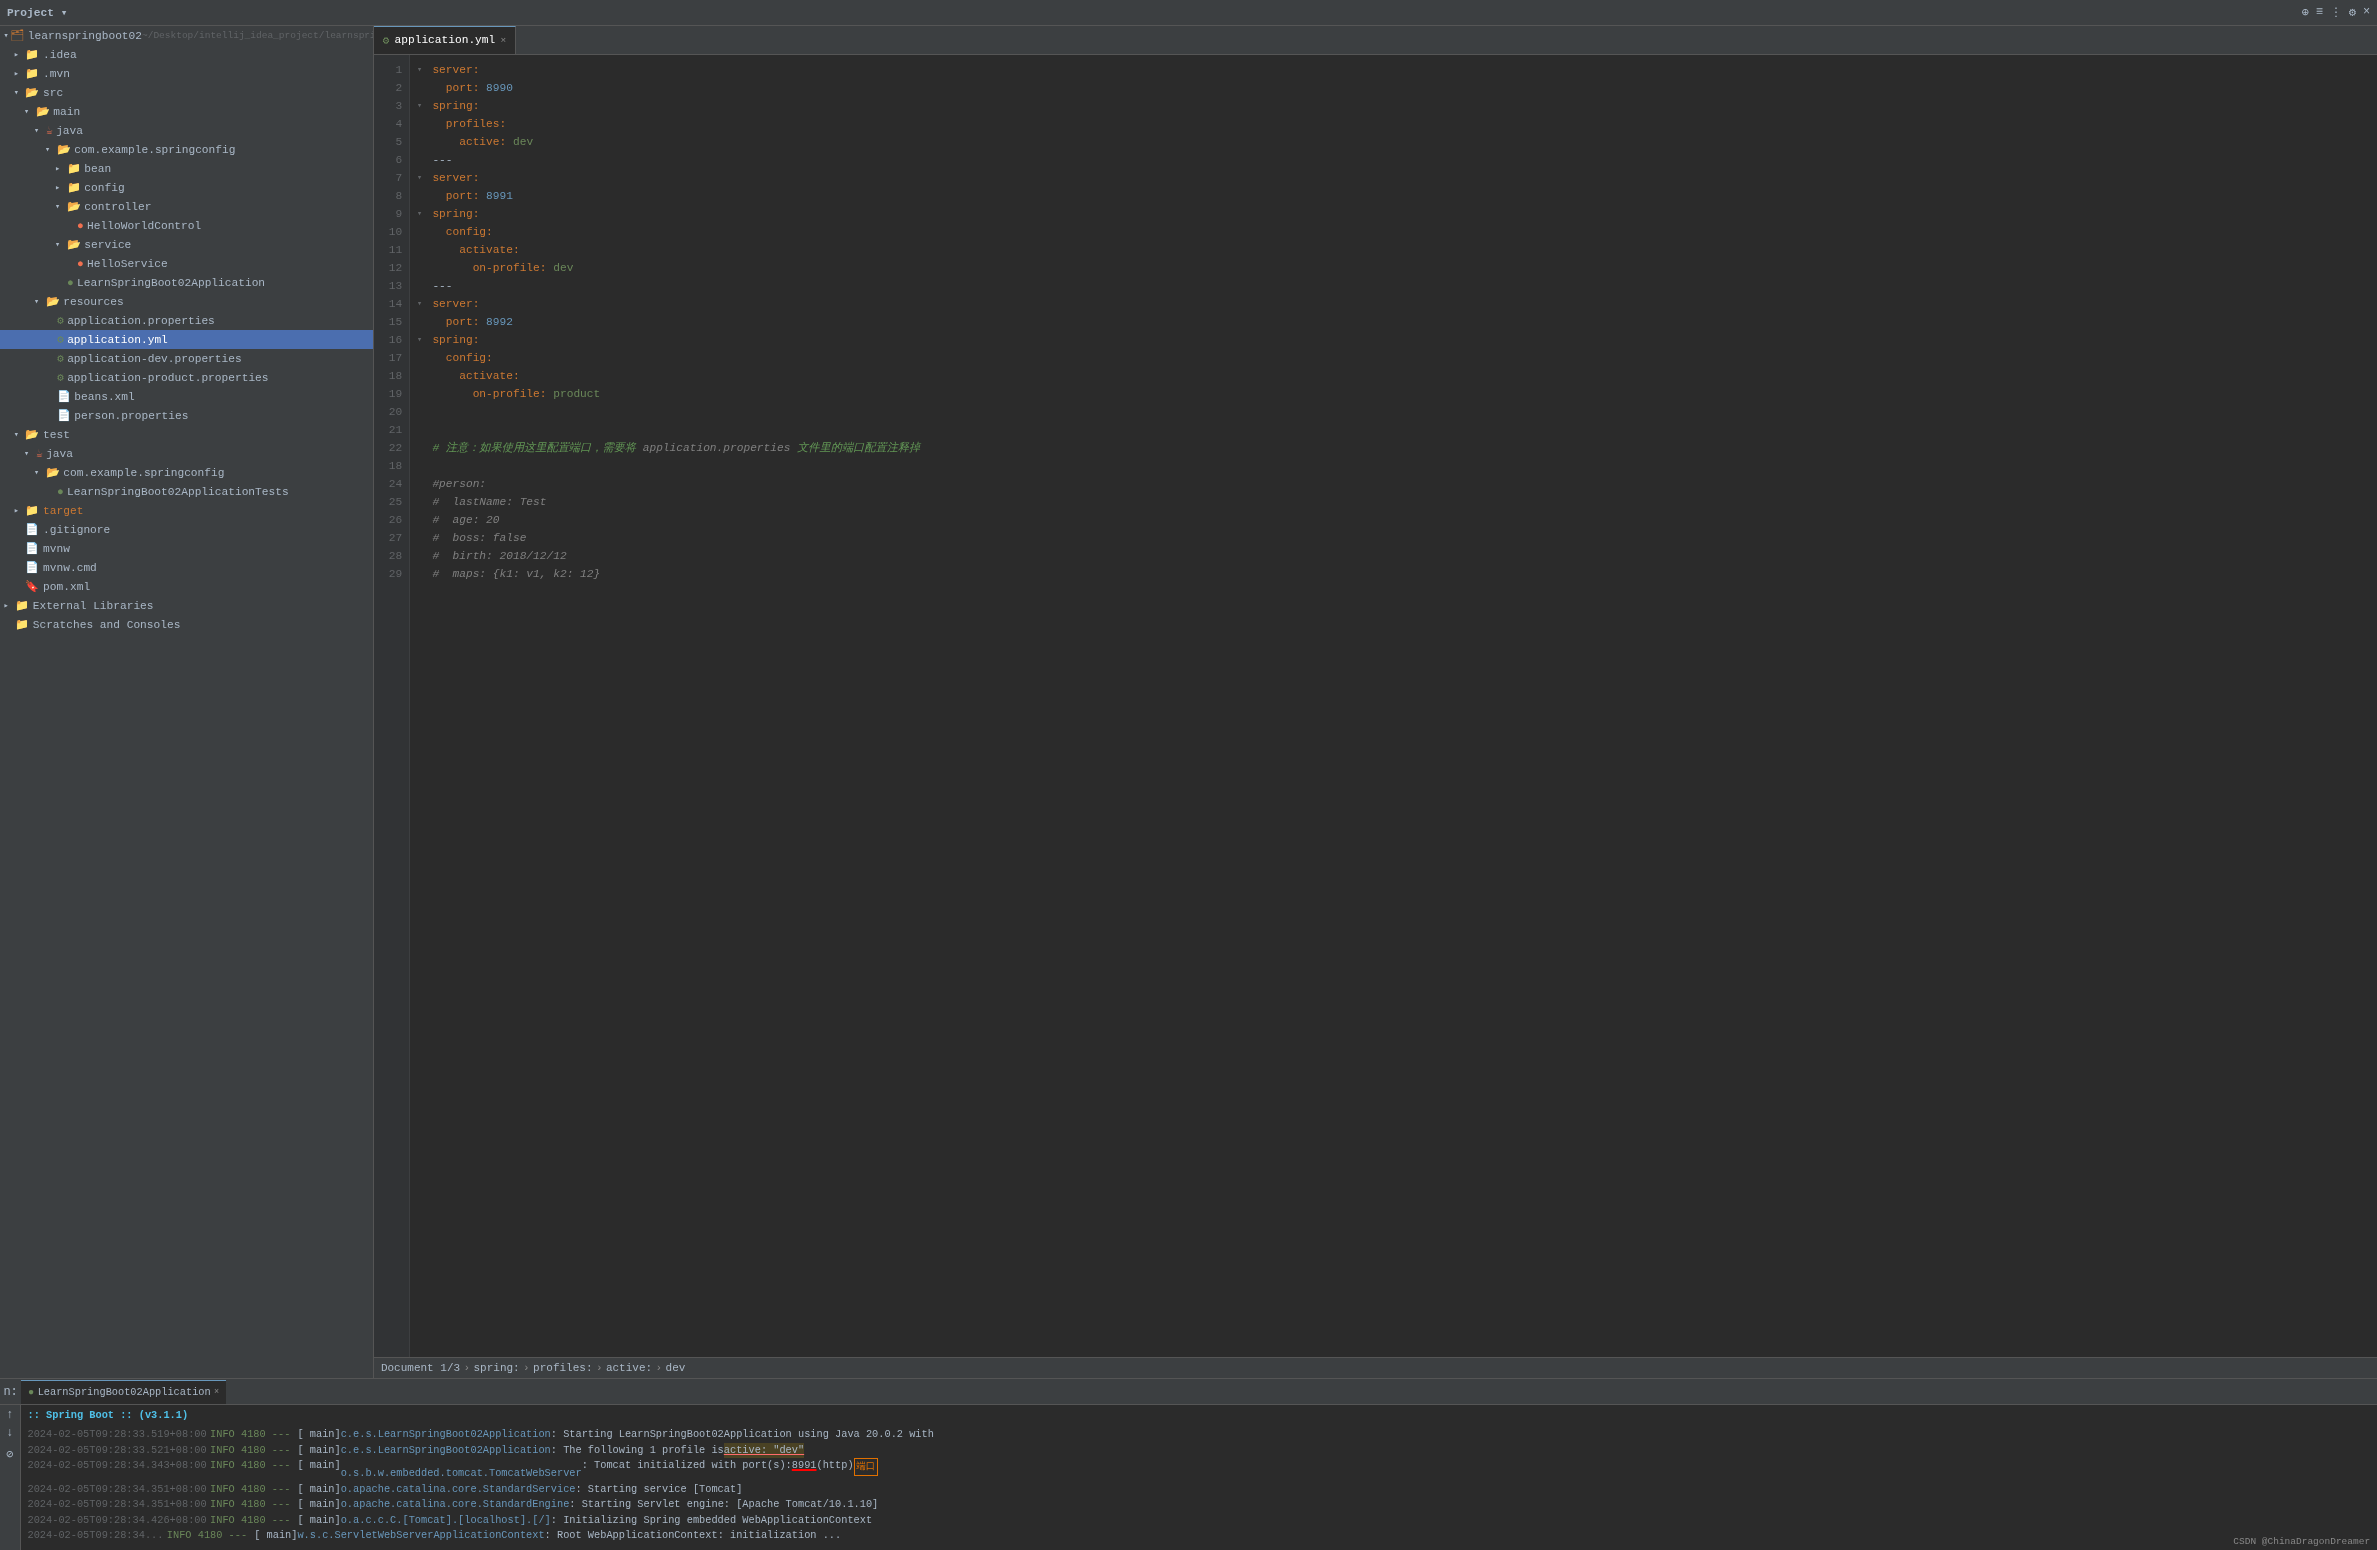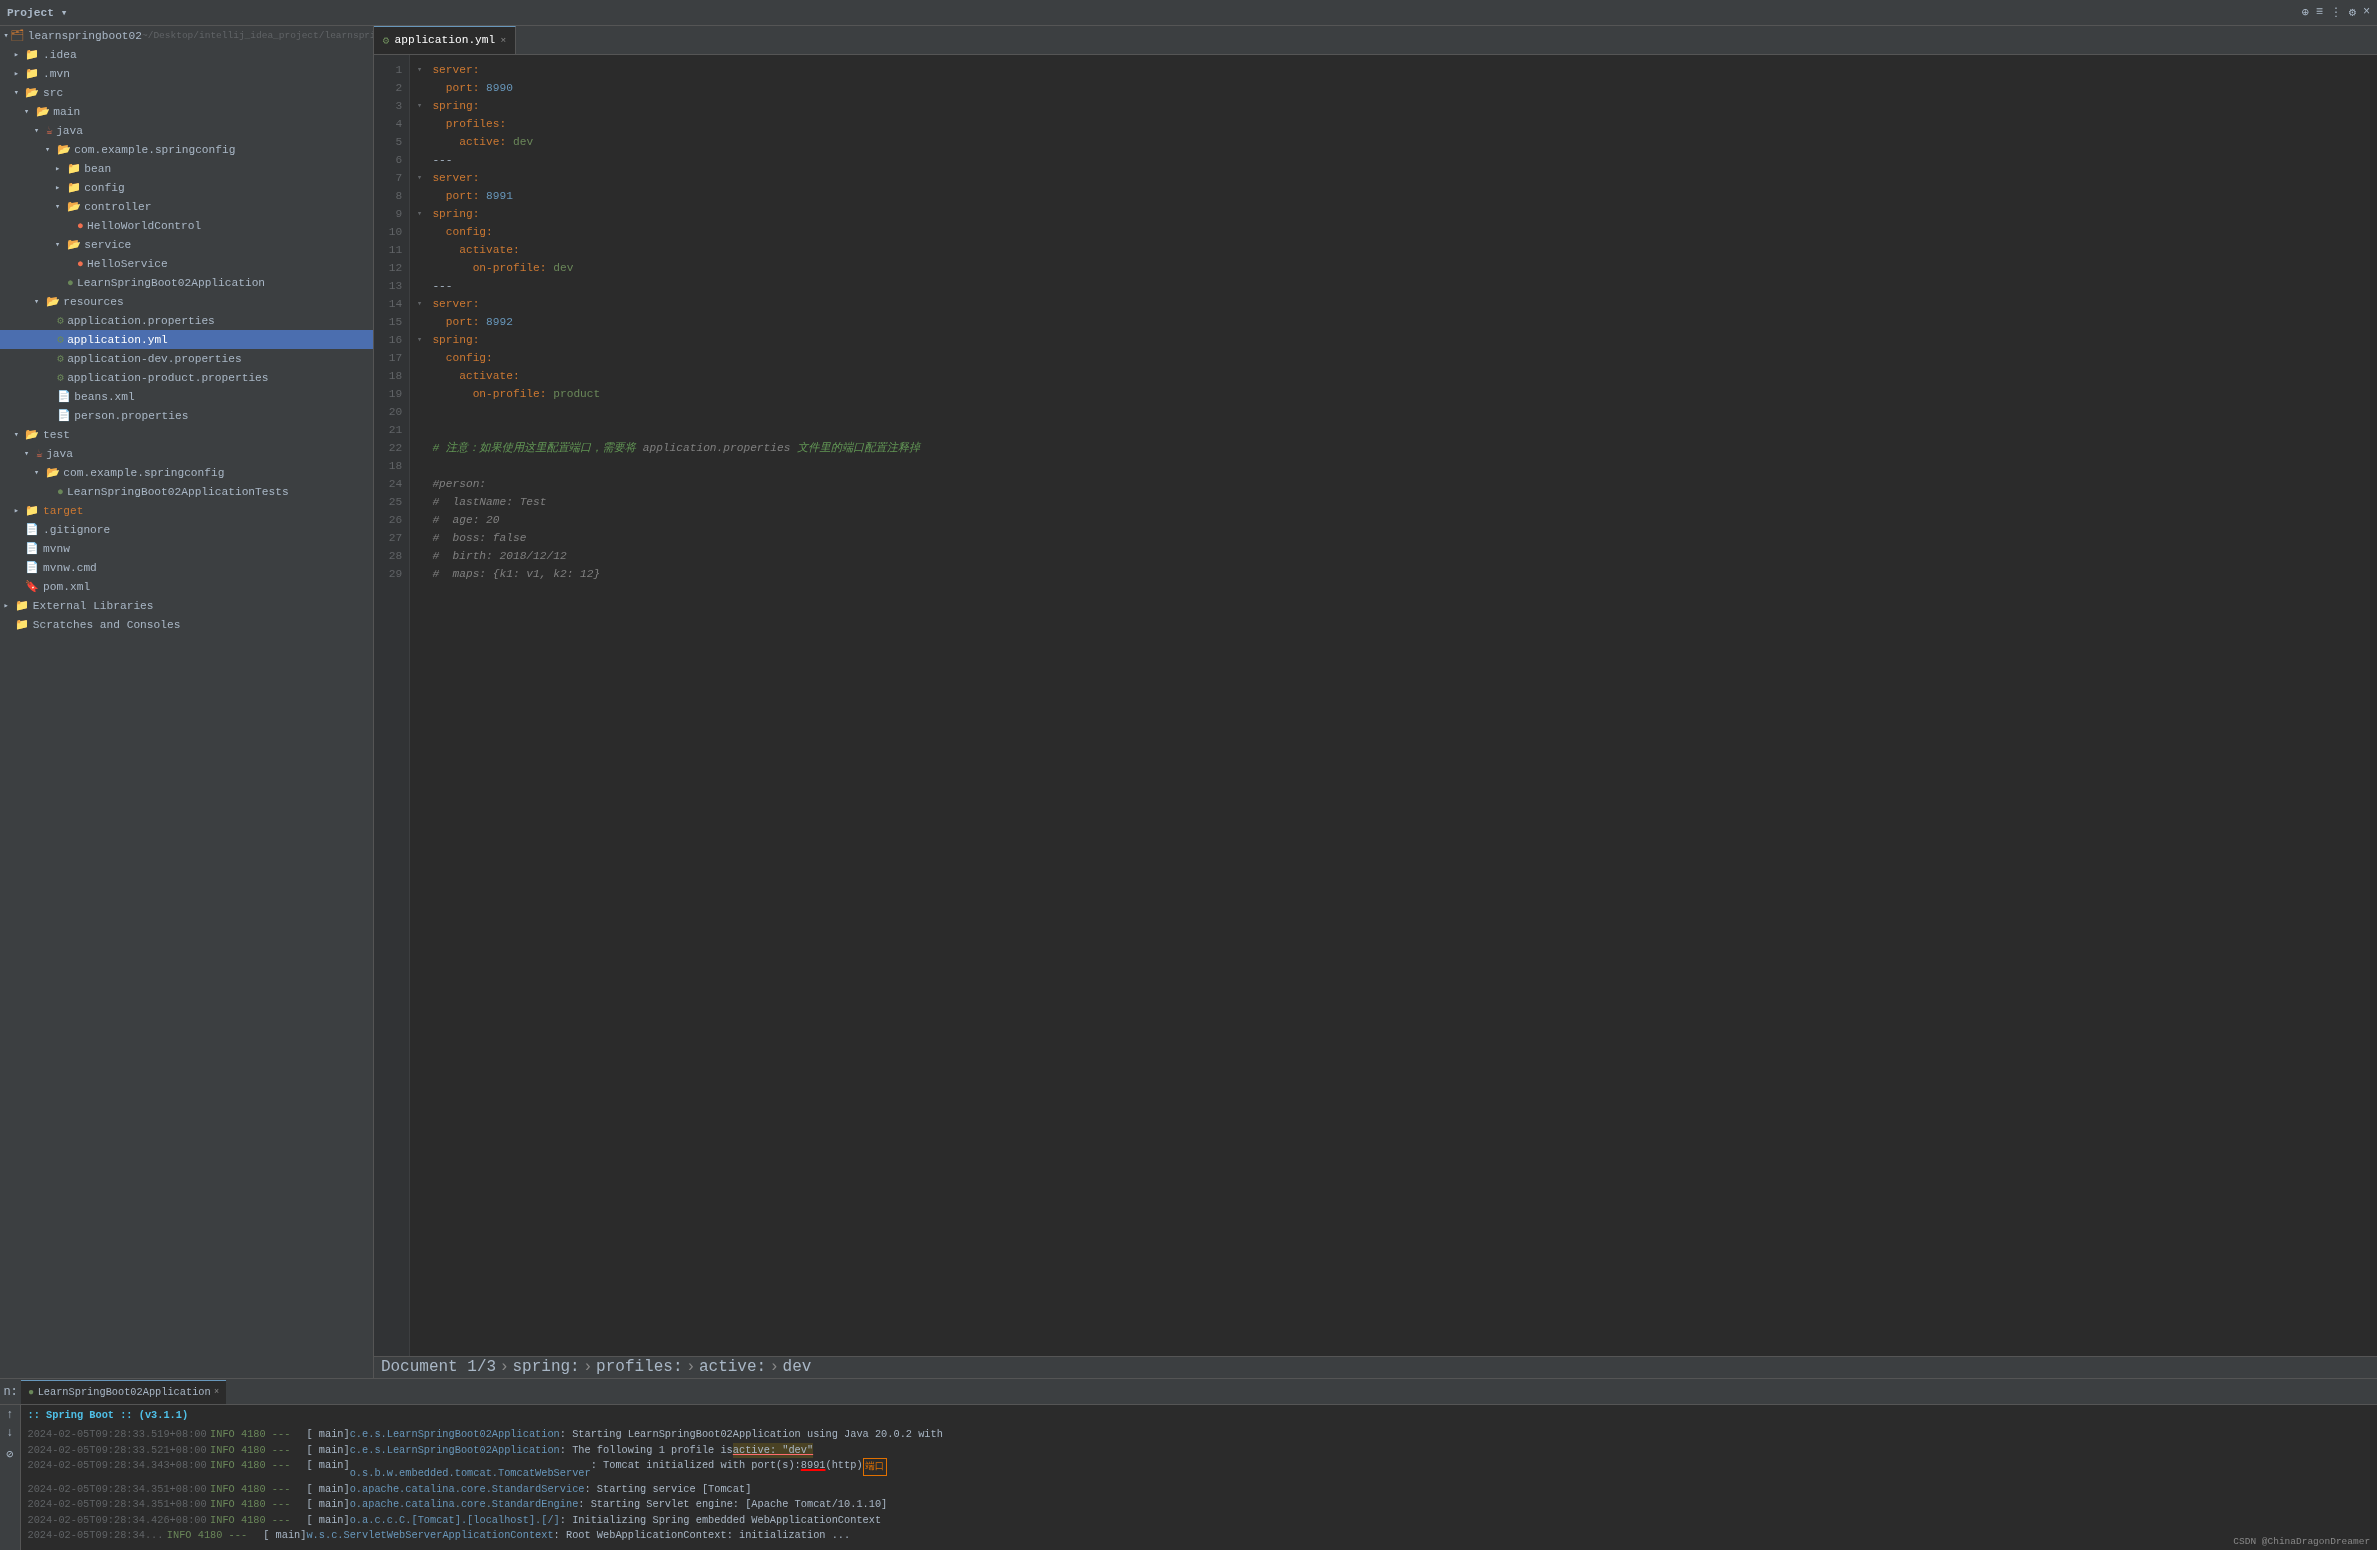--- a/index.html
+++ b/index.html
@@ -185,21 +185,21 @@
     .c-val-str { color: #6a8759; }
     .c-comment { color: #808080; font-style: italic; }
     .c-comment-cn { color: #629755; font-style: italic; }
     .c-separator { color: #a9b7c6; }
 
     
     .status-bar {
       background: #3c3f41;
       border-top: 0.9px solid #555;
       padding: 1.7px 6.9px;
-      font-size: 16px;
+      font-size: 11px;
       color: #a9b7c6;
       display: flex;
       align-items: center;
       gap: 3.4px;
       min-height: 20.6px;
     }
     .status-sep {
       color: #888;
     }
 
@@ -265,21 +265,21 @@
       font-weight: bold;
       margin-bottom: 3.4px;
     }
     .log-line {
       display: flex;
       align-items: flex-start;
       color: #a9b7c6;
       white-space: nowrap;
     }
     .log-timestamp { color: #606366; margin-right: 3.4px; }
-    .log-level-info { color: #6a8759; margin-right: 16px; }
+    .log-level-info { color: #6a8759; margin-right: 7px; }
     .log-highlight { background: rgba(255,200,0,0.15); text-decoration: underline; text-decoration-color: #ff6b6b; }
     .log-red-underline { text-decoration: underline; text-decoration-color: red; text-decoration-thickness: 1.7px; }
 
     
     .icon-folder { color: #e8c46a; }
     .icon-folder-open { color: #e8c46a; }
     .icon-java { color: #f07050; }
     .icon-yaml { color: #6a8759; }
     .icon-props { color: #6a8759; }
     .icon-xml { color: #cc7832; }

